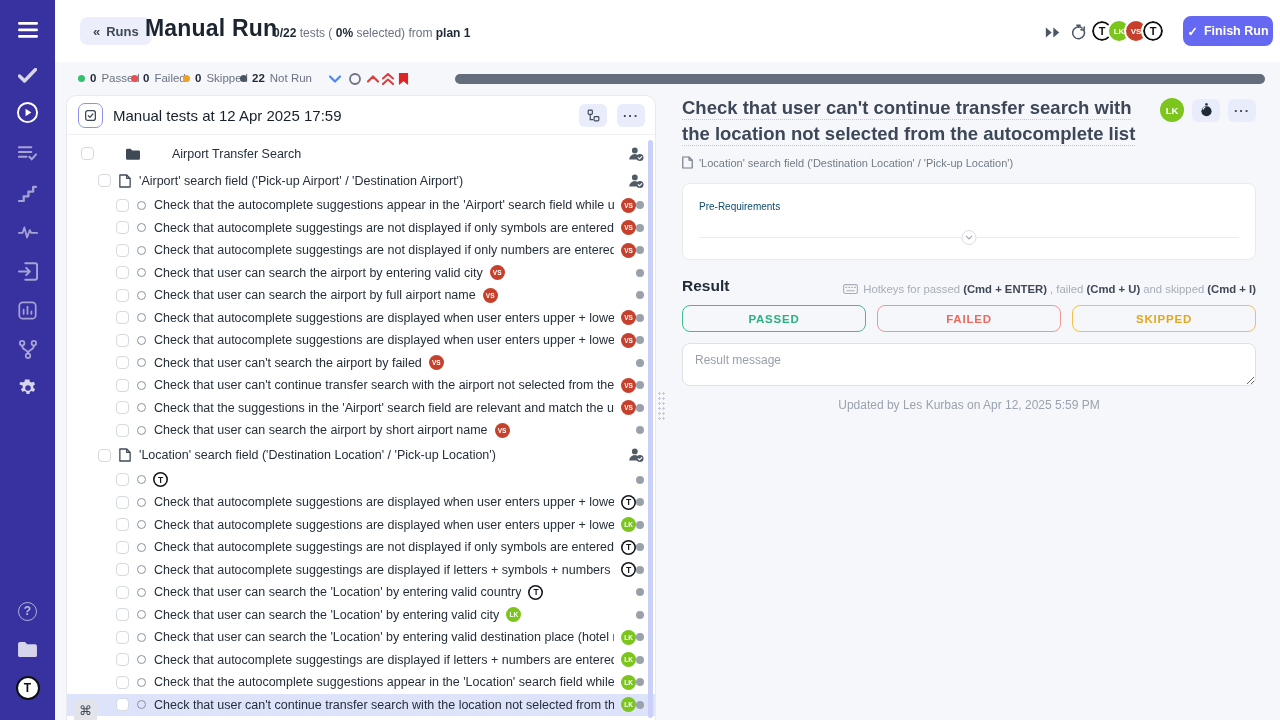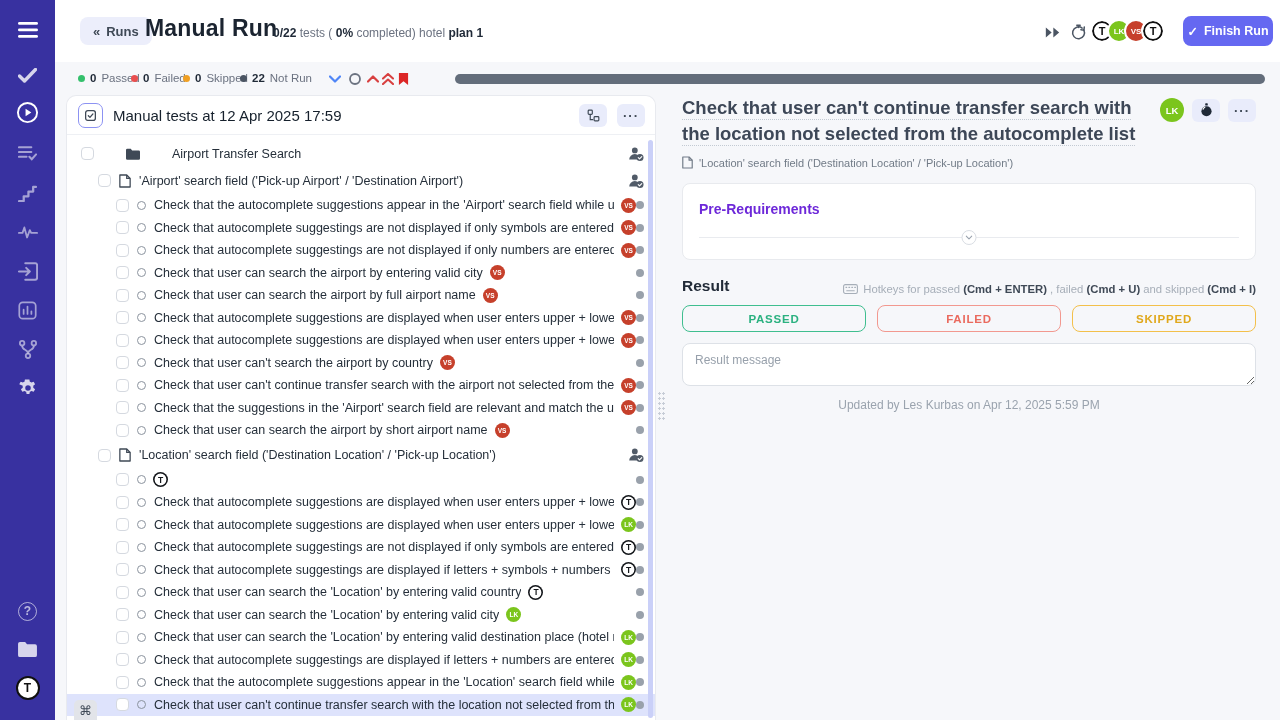--- a/index.html
+++ b/index.html
@@ -83,21 +83,21 @@
 
   
   .detail { position:absolute; left:682px; top:95px; width:574px; }
   .d-title { width:478px; font-size:18.5px; line-height:26px; font-weight:700; color:#3d4757; cursor:text;
              text-decoration:underline dotted #c3cad3; text-underline-offset:5px; text-decoration-thickness:1px; }
   .d-actions { position:absolute; right:0; top:3px; display:flex; gap:8px; align-items:center; }
   .d-av { width:24px; height:24px; border-radius:50%; background:#7bc51d; color:#fff; font-size:9.5px; font-weight:800;
           display:flex; align-items:center; justify-content:center; cursor:pointer; }
   .d-crumb { margin-top:9px; font-size:11px; color:#717b87; display:flex; align-items:center; gap:6px; }
   .prereq { margin-top:14px; height:77px; background:#fff; border:1px solid #e8eaee; border-radius:8px; position:relative; padding:17px 16px 0; }
-  .prereq-label { font-size:14px; font-weight:700; color:#6d28d9; }
+  .prereq-label { font-size:10px; font-weight:400; color:#0c4a6e; }
   .prereq-div { position:absolute; left:16px; right:16px; top:53px; border-top:1px solid #e9ebef; }
   .prereq-toggle { position:absolute; left:50%; top:46px; transform:translateX(-50%); width:15px; height:15px; background:#fff;
                    border:1px solid #d9dde3; border-radius:50%; display:flex; align-items:center; justify-content:center; color:#9aa3ae; cursor:pointer; }
   .result-head { margin-top:17px; display:flex; align-items:flex-end; }
   .result-label { font-size:15.5px; font-weight:800; color:#222b38; }
   .hotkeys { margin-left:auto; font-size:11.3px; color:#a6aeb8; display:flex; align-items:center; gap:5px; }
   .hotkeys b { color:#3f4956; }
   .status-btns { margin-top:10px; display:flex; gap:11px; }
   .stbtn { flex:1; height:27px; background:transparent; border-radius:8px; font-family:inherit; font-size:11.5px; font-weight:700;
            letter-spacing:.8px; cursor:pointer; }
@@ -192,21 +192,21 @@
     </span>
   </aside>
 
   <header class="topbar">
     <button class="runs-btn">
       <span>«</span>
       <span>Runs</span>
     </button>
     <h1 class="page-title">Manual Run</h1>
     <div class="run-stats">
-      <b>0/22</b><span> tests ( </span><b>0%</b><span> completed) hotel </span><b>plan 1</b>
+      <b>0/22</b><span> tests ( </span><b>0%</b><span> selected) from </span><b>plan 1</b>
     </div>
     <span class="tb-ico" style="left:988px">
       <svg width="15" height="13" viewBox="0 0 18 14" fill="currentColor">
           <path d="M1 1l7 6-7 6zM10 1l7 6-7 6z"></path>
         </svg>
     </span>
     <span class="tb-ico" style="left:1014px">
       <svg width="17" height="17" viewBox="0 0 20 20" fill="none" stroke="currentColor" stroke-width="1.8" stroke-linecap="round">
           <path d="M10 1.5v2.5M8 1.5h4"></path>
           <path d="M16.3 7.2a7 7 0 11-2-2.4"></path>
@@ -379,21 +379,21 @@
       <div class="row tst tr-pad">
           <span class="cb"></span>
           <span class="ring"></span>
           <span class="tt">Check that autocomplete suggestions are displayed when user enters upper + lowercase</span>
           <span class="av avvs">VS</span>
           <span class="rdot"></span>
         </div>
       <div class="row tst tr-pad">
           <span class="cb"></span>
           <span class="ring"></span>
-          <span class="tt">Check that user can't search the airport by country</span>
+          <span class="tt">Check that user can't search the airport by failed</span>
           <span class="av avvs">VS</span>
           <span class="rdot"></span>
         </div>
       <div class="row tst tr-pad">
           <span class="cb"></span>
           <span class="ring"></span>
           <span class="tt">Check that user can't continue transfer search with the airport not selected from the</span>
           <span class="av avvs">VS</span>
           <span class="rdot"></span>
         </div>

